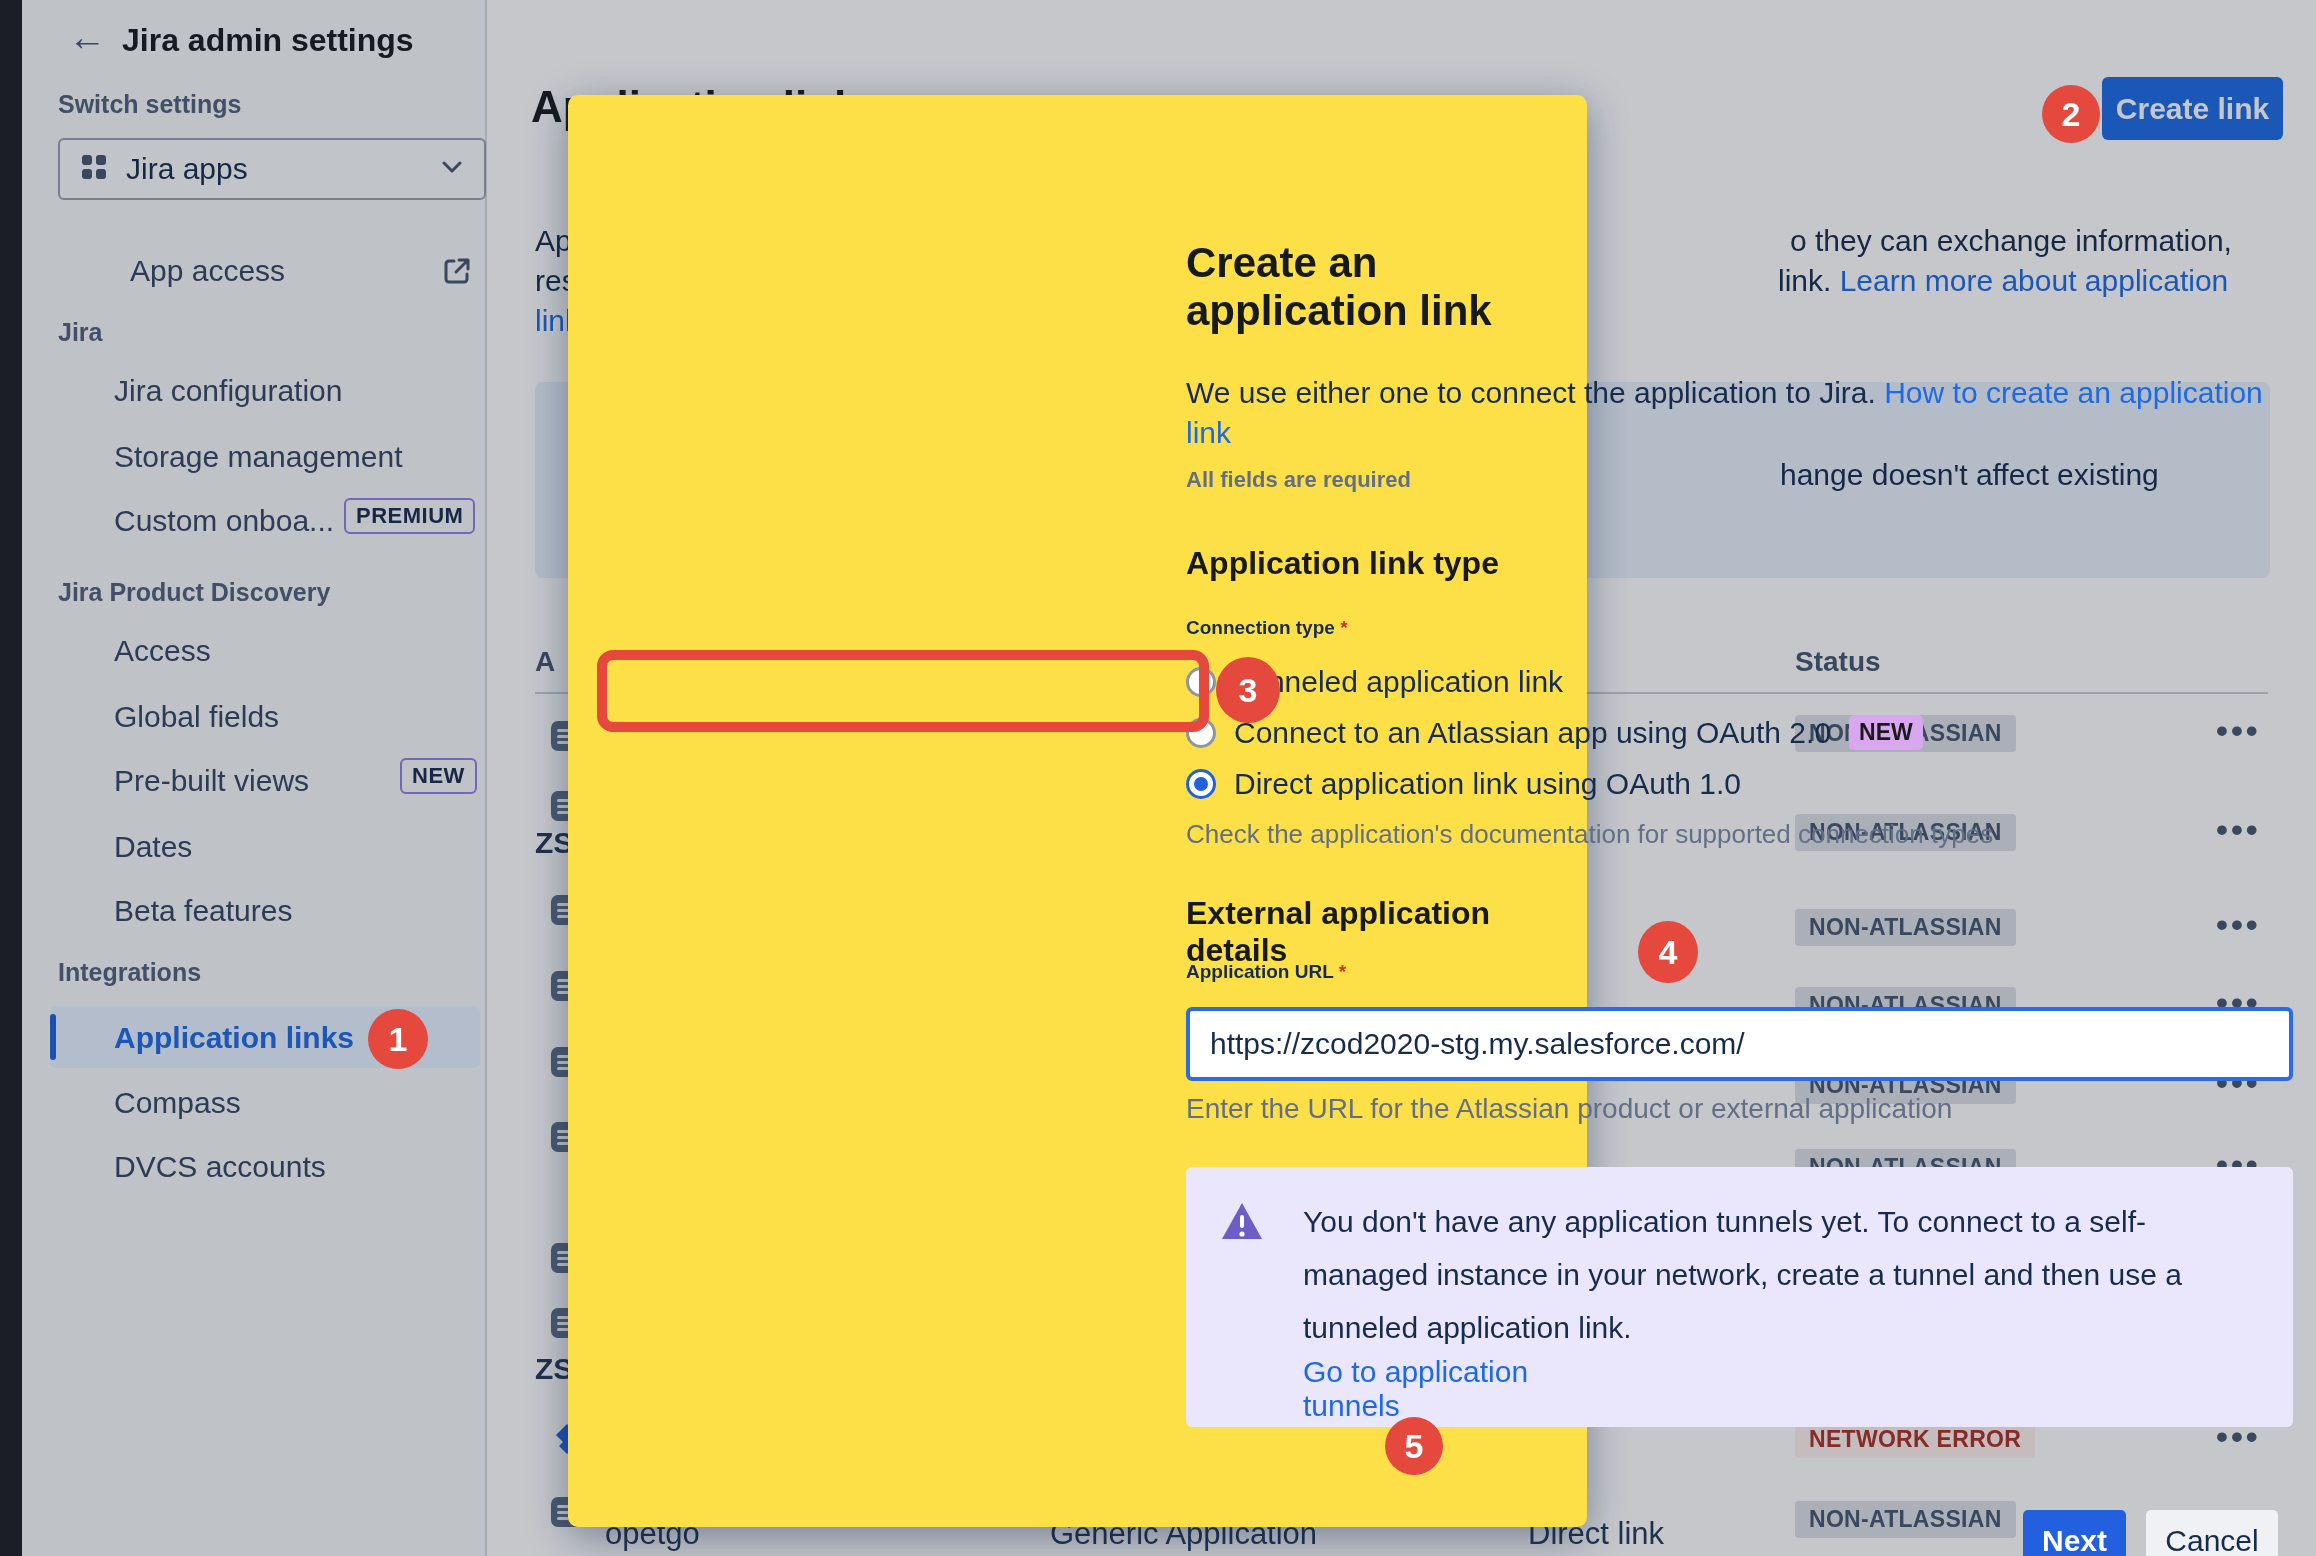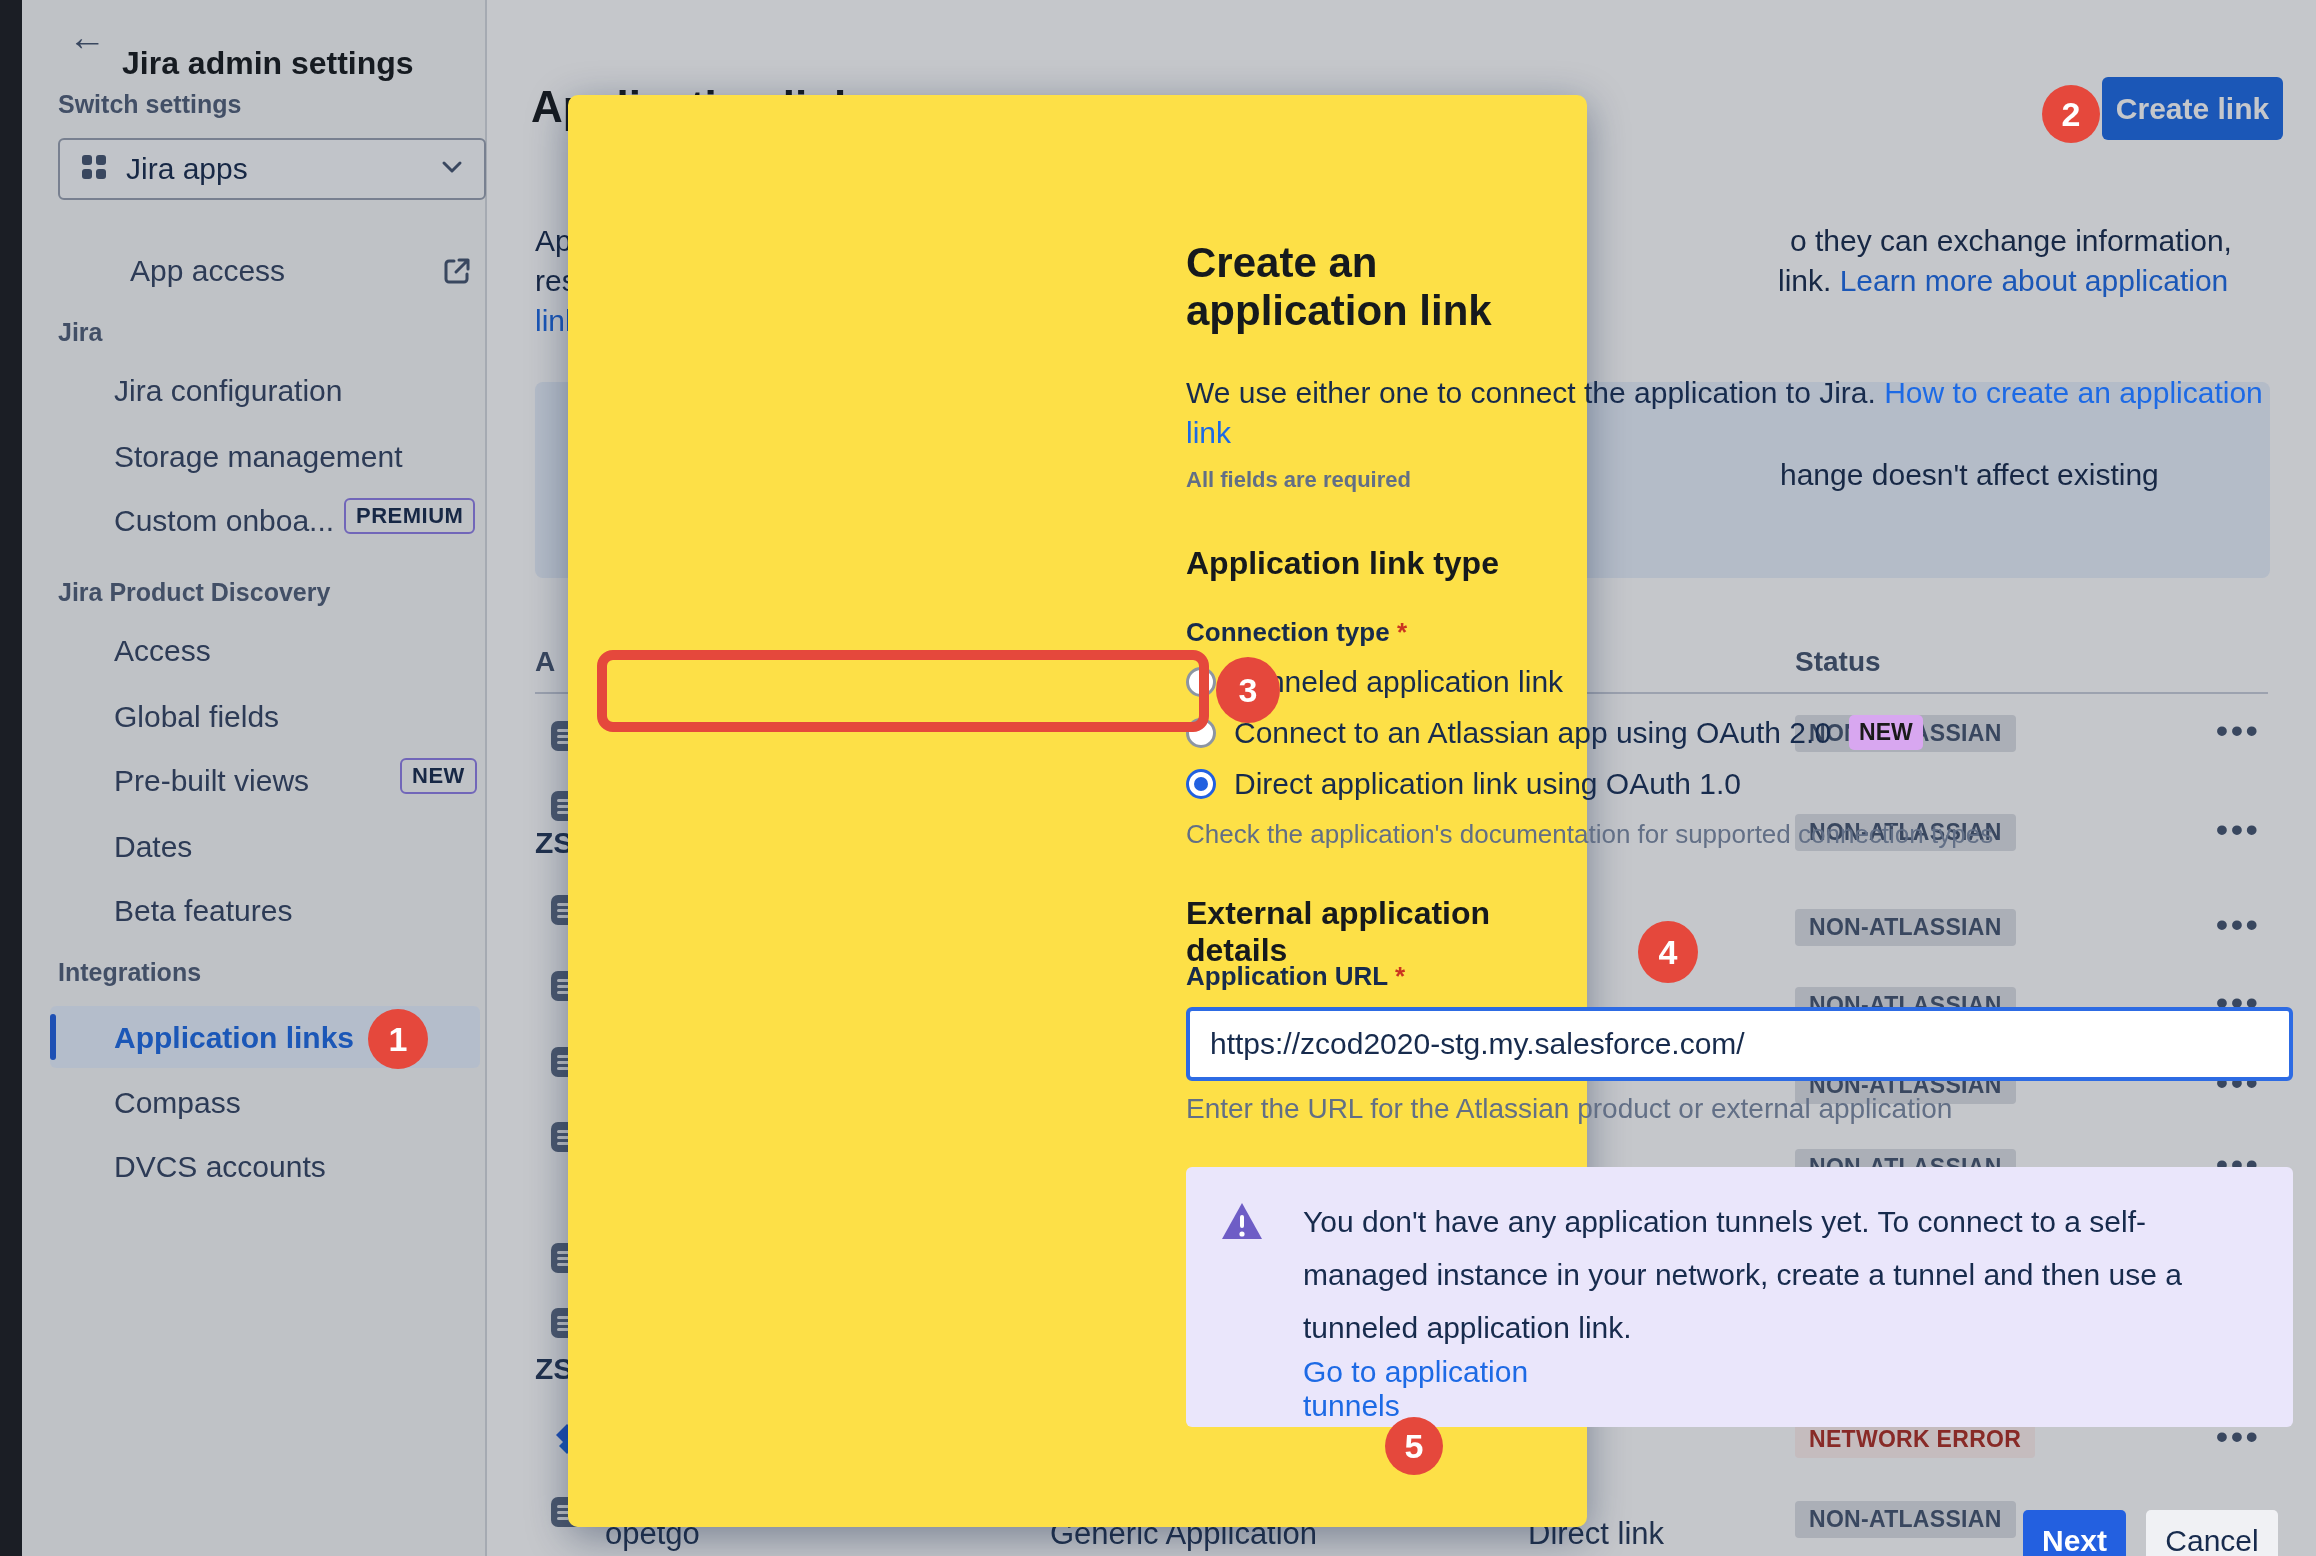--- a/index.html
+++ b/index.html
@@ -5,21 +5,21 @@
   * { margin:0; padding:0; box-sizing:border-box; }
   html,body { width:2316px; height:1556px; overflow:hidden; }
   body { font-family:"Liberation Sans", sans-serif; background:#fff; position:relative; color:#172B4D; }
   .abs { position:absolute; }
 
   
   #left-edge { left:0; top:0; width:22px; height:1556px; background:#1C1E22; }
 
   
   #sidebar { left:22px; top:0; width:465px; height:1556px; background:#F7F8F9; border-right:2px solid rgba(9,30,66,0.14); }
-  .sb-title { left:100px; top:22px; font-size:32px; font-weight:700; color:#161A1D;margin-top:23px; }
+  .sb-title { left:100px; top:22px; font-size:32px; font-weight:700; color:#161A1D; }
   .sb-back { left:46px; top:16px; font-size:38px; color:#44546F; }
   .sb-switch { left:36px; top:90px; font-size:25px; font-weight:700; color:#505F79; }
   .sb-dropdown { left:36px; top:138px; width:428px; height:62px; background:#FAFBFC; border:2px solid #98A1B0; border-radius:6px; display:flex; align-items:center; padding:0 18px; gap:16px; }
   .sb-dropdown .lbl { font-size:30px; color:#172B4D; flex:1; }
   .sb-row-label { font-size:30px; color:#344563; }
   .sb-section { font-size:25px; font-weight:700; color:#505F79; }
   .sb-item { font-size:30px; color:#344563; }
   .lozenge-outline { display:inline-block; border:2px solid #8F7EE7; border-radius:6px; font-size:22px; font-weight:700; color:#172B4D; padding:3px 10px; letter-spacing:0.5px; }
   #sb-selected-row { left:28px; top:1006px; width:430px; height:62px; background:#E9F2FF; border-radius:6px; }
   #sb-selected-bar { left:28px; top:1014px; width:6px; height:46px; background:#2160E0; border-radius:3px; }
@@ -44,21 +44,21 @@
 
   
   #overlay { left:0; top:0; width:2316px; height:1556px; background:rgba(23,30,46,0.25); z-index:50; }
 
   
   #modal { left:568px; top:95px; width:1019px; height:1432px; background:#fde047; border-radius:10px; box-shadow:0 10px 40px rgba(9,30,66,0.4); z-index:100; }
   #modal-title { left:618px; top:144px; font-size:42px; font-weight:700; color:#161A1D; }
   .m-desc { left:618px; width:1112px; font-size:30px; line-height:40px; color:#172B4D; }
   #m-required { left:618px; top:372px; font-size:22px; font-weight:700; color:#626F86; }
   .m-h2 { left:618px; font-size:32px; font-weight:700; color:#161A1D; }
-  .m-label { left:618px; font-size:26px; font-weight:700; color:#172B4D;text-align:right; }
+  .m-label { left:618px; font-size:19px; font-weight:700; color:#172B4D;text-align:right; }
   .req-star { color:#CA3521; }
   .radio-row { position:absolute; left:618px; display:flex; align-items:center; gap:18px; }
   .radio { width:30px; height:30px; border-radius:50%; border:3px solid #8C95A3; background:#fff; flex:0 0 30px; position:relative; }
   .radio.checked { border-color:#2160E0; }
   .radio.checked::after { content:""; position:absolute; left:5px; top:5px; width:14px; height:14px; border-radius:50%; background:#2160E0; }
   .radio-label { font-size:30px; color:#172B4D; white-space:nowrap; }
   .new-pill { background:#D8A7F0; color:#1A1A1A; font-size:23px; font-weight:700; border-radius:5px; padding:4px 10px; }
   .m-helper { left:618px; font-size:26px; color:#626F86; white-space:nowrap; }
   #url-input { left:618px; top:912px; width:1107px; height:74px; border:4px solid #2D6BE4; border-radius:6px; background:#fff; display:flex; align-items:center; padding:0 20px; }
   #url-input .val { font-size:30px; color:#172B4D; }

